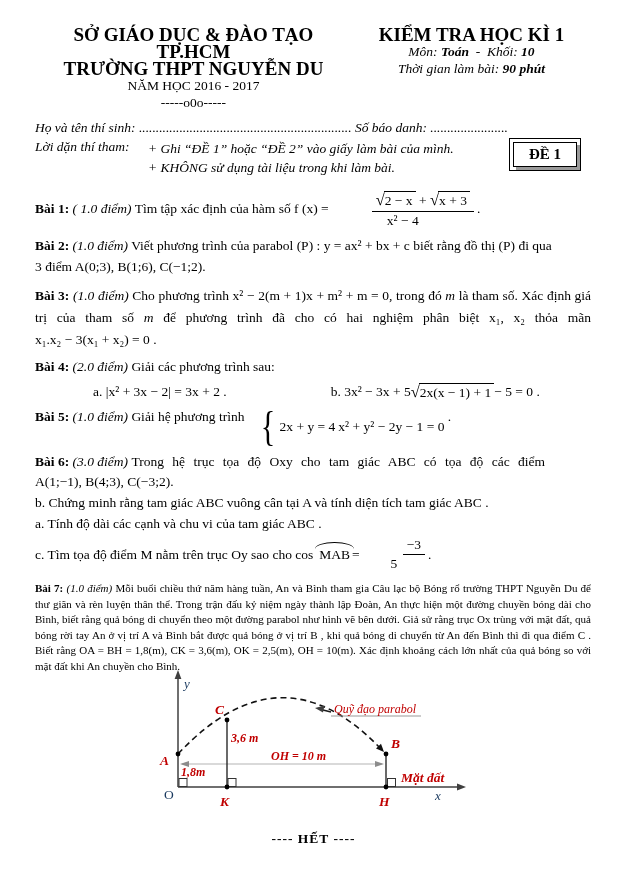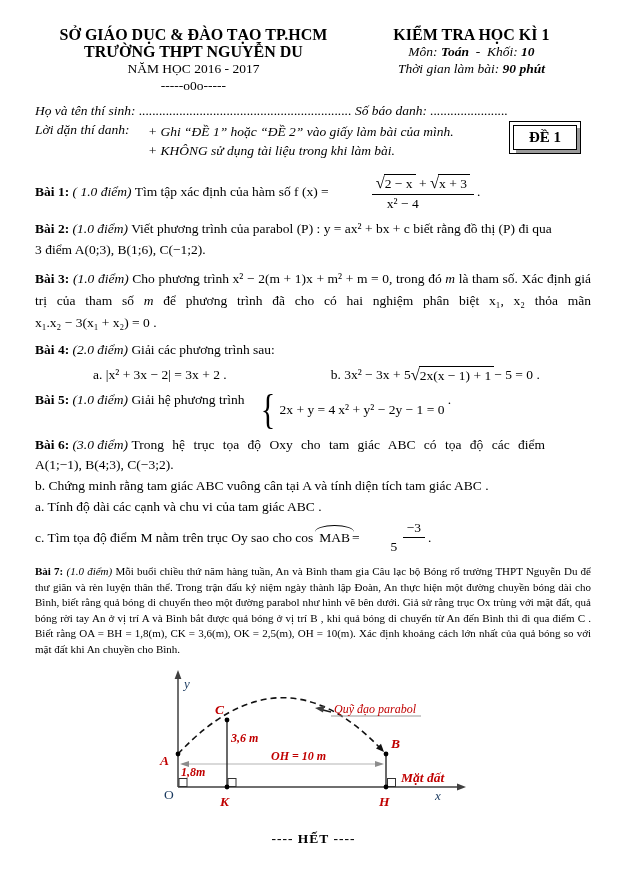--- a/index.html
+++ b/index.html
@@ -7,21 +7,21 @@
   .page{
     width:627px; height:893px; position:relative; overflow:hidden;
     background:#fff; color:#000;
     font-family:"Liberation Serif","DejaVu Serif",serif;
     font-size:13.5px; padding:26px 36px 0 35px;
   }
   .b{font-weight:bold;} .i{font-style:italic;} .bi{font-weight:bold;font-style:italic;}
   .head-row{display:flex;}
   .hcol-l{width:57%;text-align:center;line-height:17px;}
   .hcol-r{width:43%;text-align:center;line-height:17px;}
-  .h1{font-size:16px;}
+  .h1{font-size:19px;}
   .info-line{margin-top:9px;font-style:italic;white-space:nowrap;overflow:hidden;}
   .note-row{display:flex;margin-top:3px;position:relative;}
   .note-label{font-style:italic;width:113px;flex:0 0 auto;}
   .notes{font-style:italic;line-height:19px;}
   .debox{
     position:absolute;right:14px;top:3px;
     border:1.6px solid #000;outline:1px solid #000;outline-offset:3px;
     box-shadow:3px 3px 0 #9a9a9a;
     padding:3px 15px;font-weight:bold;font-size:15px;background:#fff;
   }
@@ -96,21 +96,21 @@
   </div>
 
   <div class="info-line">
     <span>Họ và tên thí sinh:</span>
     <span>...............................................................</span>
     <span>Số báo danh:</span>
     <span>.......................</span>
   </div>
 
   <div class="note-row">
-    <div class="note-label">Lời dặn thí danh:</div>
+    <div class="note-label">Lời dặn thí tham:</div>
     <div class="notes">
       <div>+ Ghi  “ĐỀ 1” hoặc “ĐỀ 2” vào giấy làm bài của mình.</div>
       <div>+ KHÔNG sử dụng tài liệu trong khi làm bài.</div>
     </div>
     <div class="debox">ĐỀ 1</div>
   </div>
 
   <div class="prob" id="b1">
     <div class="row">
       <span class="b">Bài 1:</span>&nbsp;

